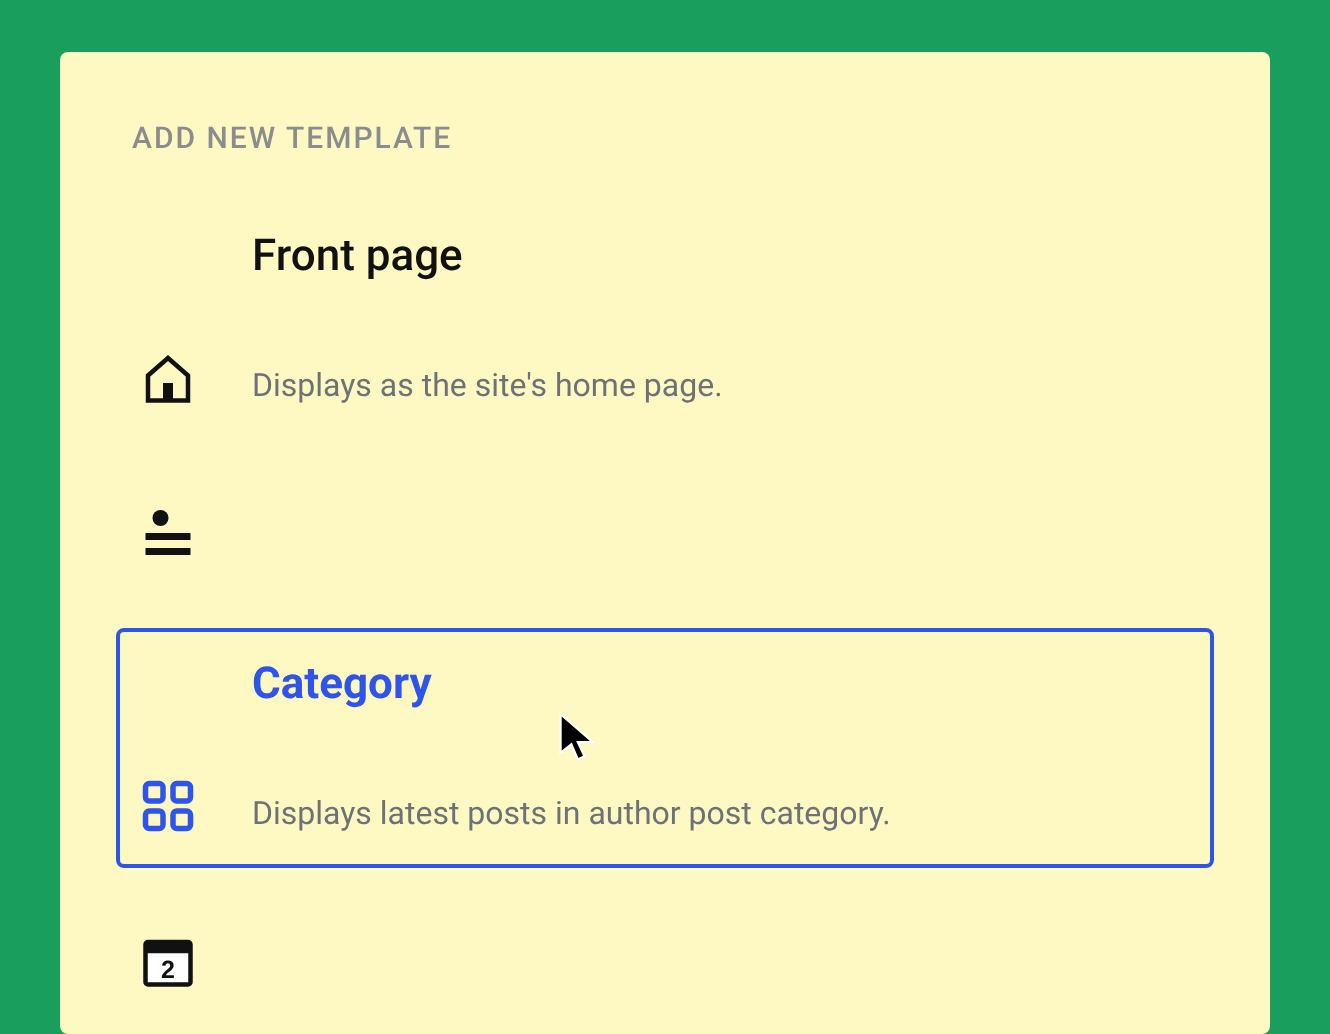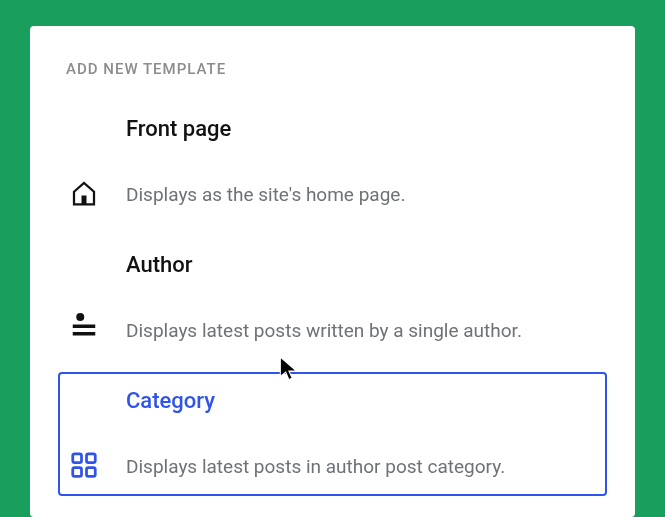--- a/index.html
+++ b/index.html
@@ -6,21 +6,21 @@
   body {
     background: #1a9e5e;
     width: 665px;
     height: 517px;
     font-family: -apple-system, BlinkMacSystemFont, "Segoe UI", Roboto, sans-serif;
     padding: 26px 30px 0 30px;
     overflow: hidden;
     position: relative;
   }
   .panel {
-    background: #ffffff;
+    background: #fef9c3;
     border-radius: 4px;
     padding: 34px 28px 0 28px;
     height: 100%;
   }
   .heading {
     font-size: 15px;
     letter-spacing: 1px;
     color: #8a8c8e;
     font-weight: 500;
     margin-bottom: 22px;
@@ -48,23 +48,23 @@
     padding-top: 4px;
   }
   .text-wrap { flex: 1; }
   .title {
     font-size: 22px;
     font-weight: 500;
     color: #111;
     line-height: 1.2;
     margin-bottom: 2px;
   }
-  .item.selected .title { color: #2f54eb; }
+  .item.selected .title { color: #2f54eb; font-weight: bold; }
   .desc {
-    font-size: 19px;
+    font-size: 16px;
     color: #6e7277;
     line-height: 1.35;
     margin-top: 40px;
   }
   .cursor {
     position: absolute;
     left: 279px;
     top: 356px;
     pointer-events: none;
   }
@@ -90,22 +90,20 @@
 
   <div class="item">
     <div class="icon-wrap">
       <svg width="30" height="34" viewBox="0 0 24 26" fill="#111">
         <circle cx="9" cy="5" r="3.2"></circle>
         <rect x="3" y="11" width="18" height="2.8"></rect>
         <rect x="3" y="17" width="18" height="2.8"></rect>
       </svg>
     </div>
     <div class="text-wrap">
-      <div class="title">Author</div>
-      <div class="desc">Displays latest posts written by a single author.</div>
     </div>
   </div>
 
   <div class="item selected">
     <div class="icon-wrap">
       <svg width="30" height="30" viewBox="0 0 24 24" fill="none" stroke="#2f54eb" stroke-width="2.2">
         <rect x="3" y="3" width="7" height="7" rx="1.5"></rect>
         <rect x="14" y="3" width="7" height="7" rx="1.5"></rect>
         <rect x="3" y="14" width="7" height="7" rx="1.5"></rect>
         <rect x="14" y="14" width="7" height="7" rx="1.5"></rect>

